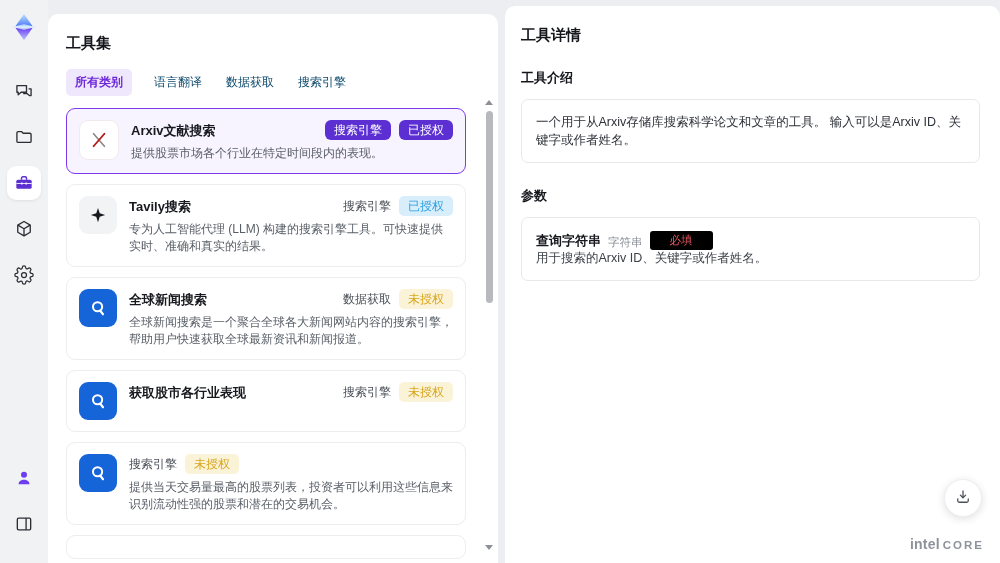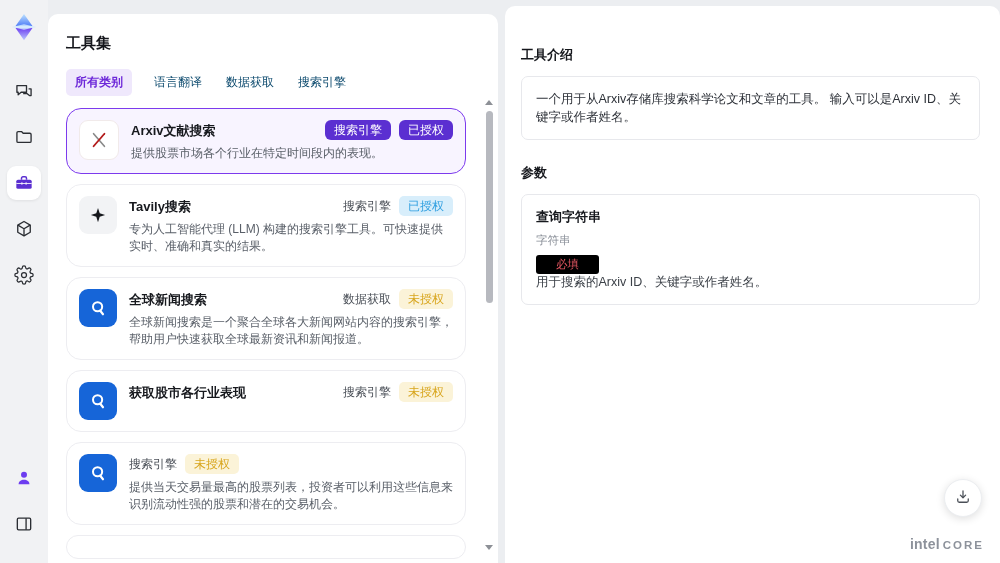--- a/index.html
+++ b/index.html
@@ -21,21 +21,21 @@
 
   .panel-title{font-size:15px;font-weight:bold;color:#15171c;margin:4px 0 0 0;}
 
   
   .tabs{display:flex;align-items:center;gap:20px;margin-top:16px;}
   .tab{font-size:12px;color:#0c4a6e;padding:5px 2px;border-radius:5px;cursor:pointer;white-space:nowrap;}
   .tab.active{color:#6d28d9;background:#efe8fc;padding:5px 9px;font-weight:bold;}
 
   
   .cards{margin-top:12px;height:452px;overflow:hidden;padding-right:14px;}
-  .card{border:1px solid #ededf1;border-radius:15px;background:#fff;padding:11px 12px;margin-bottom:10px;display:flex;gap:12px;align-items:flex-start;cursor:pointer;}
+  .card{border:1px solid #ededf1;border-radius:9px;background:#fff;padding:11px 12px;margin-bottom:10px;display:flex;gap:12px;align-items:flex-start;cursor:pointer;}
   .card.selected{border:1.5px solid #7c3aed;background:#f8f4ff;}
   .tool-icon{width:38px;height:38px;border-radius:9px;flex:none;display:flex;align-items:center;justify-content:center;}
   .tool-icon.tile-white{background:#fff;border:1px solid #f1eaea;}
   .tool-icon.tile-gray{background:#f2f3f5;}
   .tool-icon.tile-blue{background:#1665d8;}
   .card-main{flex:1;min-width:0;}
   .card-row1{display:flex;align-items:flex-start;justify-content:space-between;gap:8px;}
   .card-title{font-size:13px;font-weight:bold;color:#17191e;line-height:17px;padding-top:2px;}
   .card-tags{display:flex;align-items:center;gap:8px;flex:none;}
   .cat-text{font-size:12px;color:#4b5058;white-space:nowrap;}
@@ -49,21 +49,21 @@
   .scrollbar{position:absolute;top:86px;right:3px;width:12px;height:462px;}
   .sb-arrow{width:0;height:0;border-left:4px solid transparent;border-right:4px solid transparent;margin:0 auto;}
   .sb-arrow.up{border-bottom:5px solid #8d9096;}
   .sb-arrow.down{border-top:5px solid #8d9096;position:absolute;bottom:12px;left:2px;}
   .sb-thumb{width:7px;margin:6px auto 0 auto;height:192px;background:#b7b9bf;border-radius:4px;}
 
   
   .section-h{font-size:13px;font-weight:bold;color:#15171c;margin-top:24px;}
   .info-box{border:1px solid #e7e8ec;border-radius:7px;padding:13px 14px;margin-top:12px;background:#fff;}
   .intro-text{font-size:12.5px;color:#2d3138;line-height:18px;}
-  .param-line{display:flex;align-items:flex-start;gap:7px;flex-direction:column;}
+  .param-line{display:flex;align-items:flex-end;gap:7px;}
   .param-name{font-size:13px;font-weight:bold;color:#17191e;}
   .param-type{font-size:11.5px;color:#8a8f98;}
   .param-required{font-size:11.5px;color:#e55762;background:#000000;padding:2px 20px;border-radius:3px;}
   .param-desc{font-size:12.5px;color:#3c4148;line-height:17px;}
 
   
   .fab{position:absolute;right:18px;bottom:46px;width:38px;height:38px;border-radius:50%;background:#fff;border:1px solid #eceef1;box-shadow:0 2px 8px rgba(0,0,0,.13);display:flex;align-items:center;justify-content:center;cursor:pointer;padding:0;}
   .brand{position:absolute;right:16px;bottom:11px;color:#8d929b;display:flex;align-items:baseline;gap:3px;}
   .brand-intel{font-size:14px;font-weight:bold;letter-spacing:.2px;}
   .brand-core{font-size:11.5px;letter-spacing:2px;font-weight:bold;}
@@ -273,20 +273,21 @@
     <div class="scrollbar">
       <div class="sb-arrow up"></div>
       <div class="sb-thumb"></div>
       <div class="sb-arrow down"></div>
     </div>
   </main>
 
   <div class="panel-gap"></div>
 
   <section class="right-panel">
+    <h1 class="panel-title">工具详情</h1>
 
     <div class="section-h">工具介绍</div>
     <div class="info-box">
       <div class="intro-text">一个用于从Arxiv存储库搜索科学论文和文章的工具。 输入可以是Arxiv ID、关键字或作者姓名。</div>
     </div>
 
     <div class="section-h">参数</div>
     <div class="info-box">
       <div class="param-line">
         <span class="param-name">查询字符串</span>

